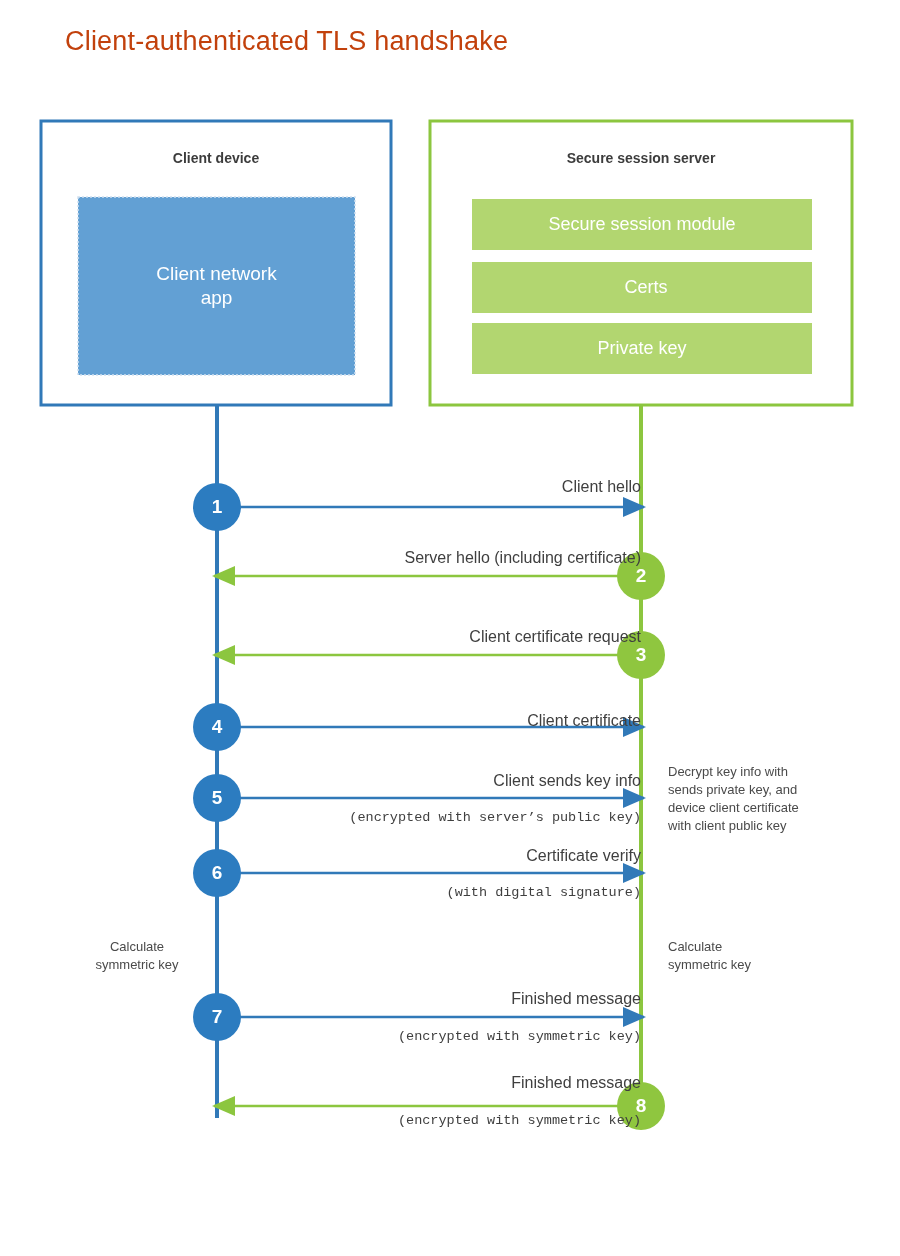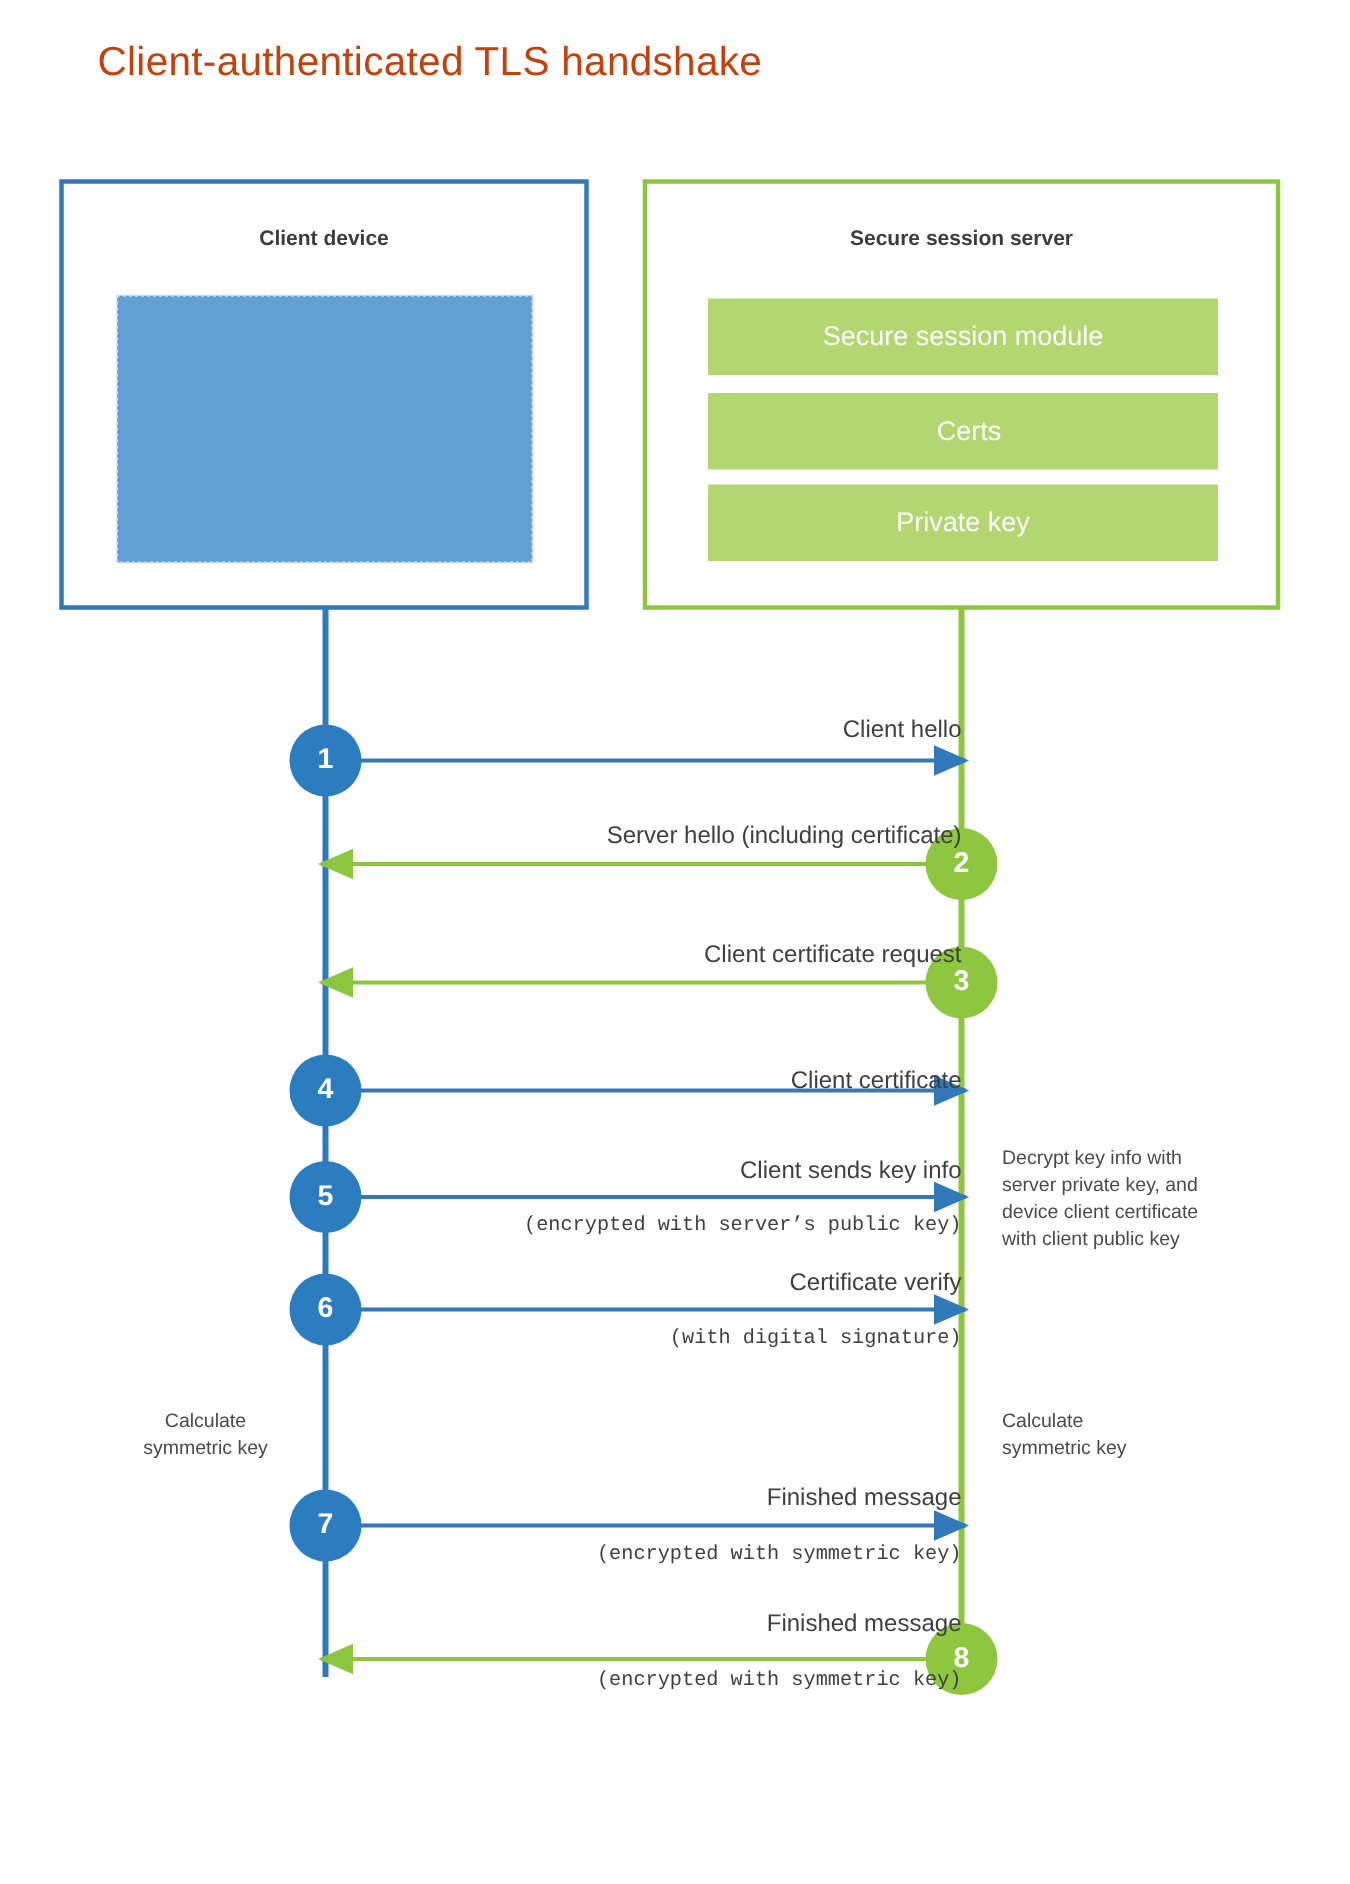--- a/index.html
+++ b/index.html
@@ -175,20 +175,26 @@
   <div class="step-badge" style="left:193px; top:993px; width:48px; height:48px; background:transparent;">
       <span>7</span>
     </div>
   <div class="step-badge" style="left:617px; top:1082px; width:48px; height:48px; background:transparent;">
       <span>8</span>
     </div>
 
   <div class="node-title" style="left:41px; width:350px; top:150px;">Client device</div>
   <div class="node-title" style="left:430px; width:422px; top:150px;">Secure session server</div>
 
+  <div class="app-block client-app" style="left:78px; top:197px; width:277px; height:178px;">
+    <div>
+      <span>Client network</span><br>
+      <span>app</span>
+    </div>
+  </div>
 
   <div class="app-block server-item" style="left:472px; top:199px; width:340px; height:51px;">
     <span>Secure session module</span>
   </div>
   <div class="app-block server-item" style="left:472px; top:262px; width:348px; height:51px;">
     <span>Certs</span>
   </div>
   <div class="app-block server-item" style="left:472px; top:323px; width:340px; height:51px;">
     <span>Private key</span>
   </div>
@@ -208,21 +214,21 @@
   <div class="msg-sub" style="left:217px; width:424px; top:885px;">(with digital signature)</div>
 
   <div class="msg-label" style="left:217px; width:424px; top:990px;">Finished message</div>
   <div class="msg-sub" style="left:217px; width:424px; top:1029px;">(encrypted with symmetric key)</div>
 
   <div class="msg-label" style="left:217px; width:424px; top:1074px;">Finished message</div>
   <div class="msg-sub" style="left:217px; width:424px; top:1113px;">(encrypted with symmetric key)</div>
 
   <div class="side-note right" style="left:668px; top:763px; width:180px;">
     <span>Decrypt key info with</span><br>
-    <span>server private key, and</span><br>
+    <span>sends private key, and</span><br>
     <span>device client certificate</span><br>
     <span>with client public key</span>
   </div>
 
   <div class="side-note left" style="left:62px; top:938px; width:150px;">
     <span>Calculate</span><br>
     <span>symmetric key</span>
   </div>
 
   <div class="side-note left" style="left:668px; top:938px; width:150px; text-align:left;">

